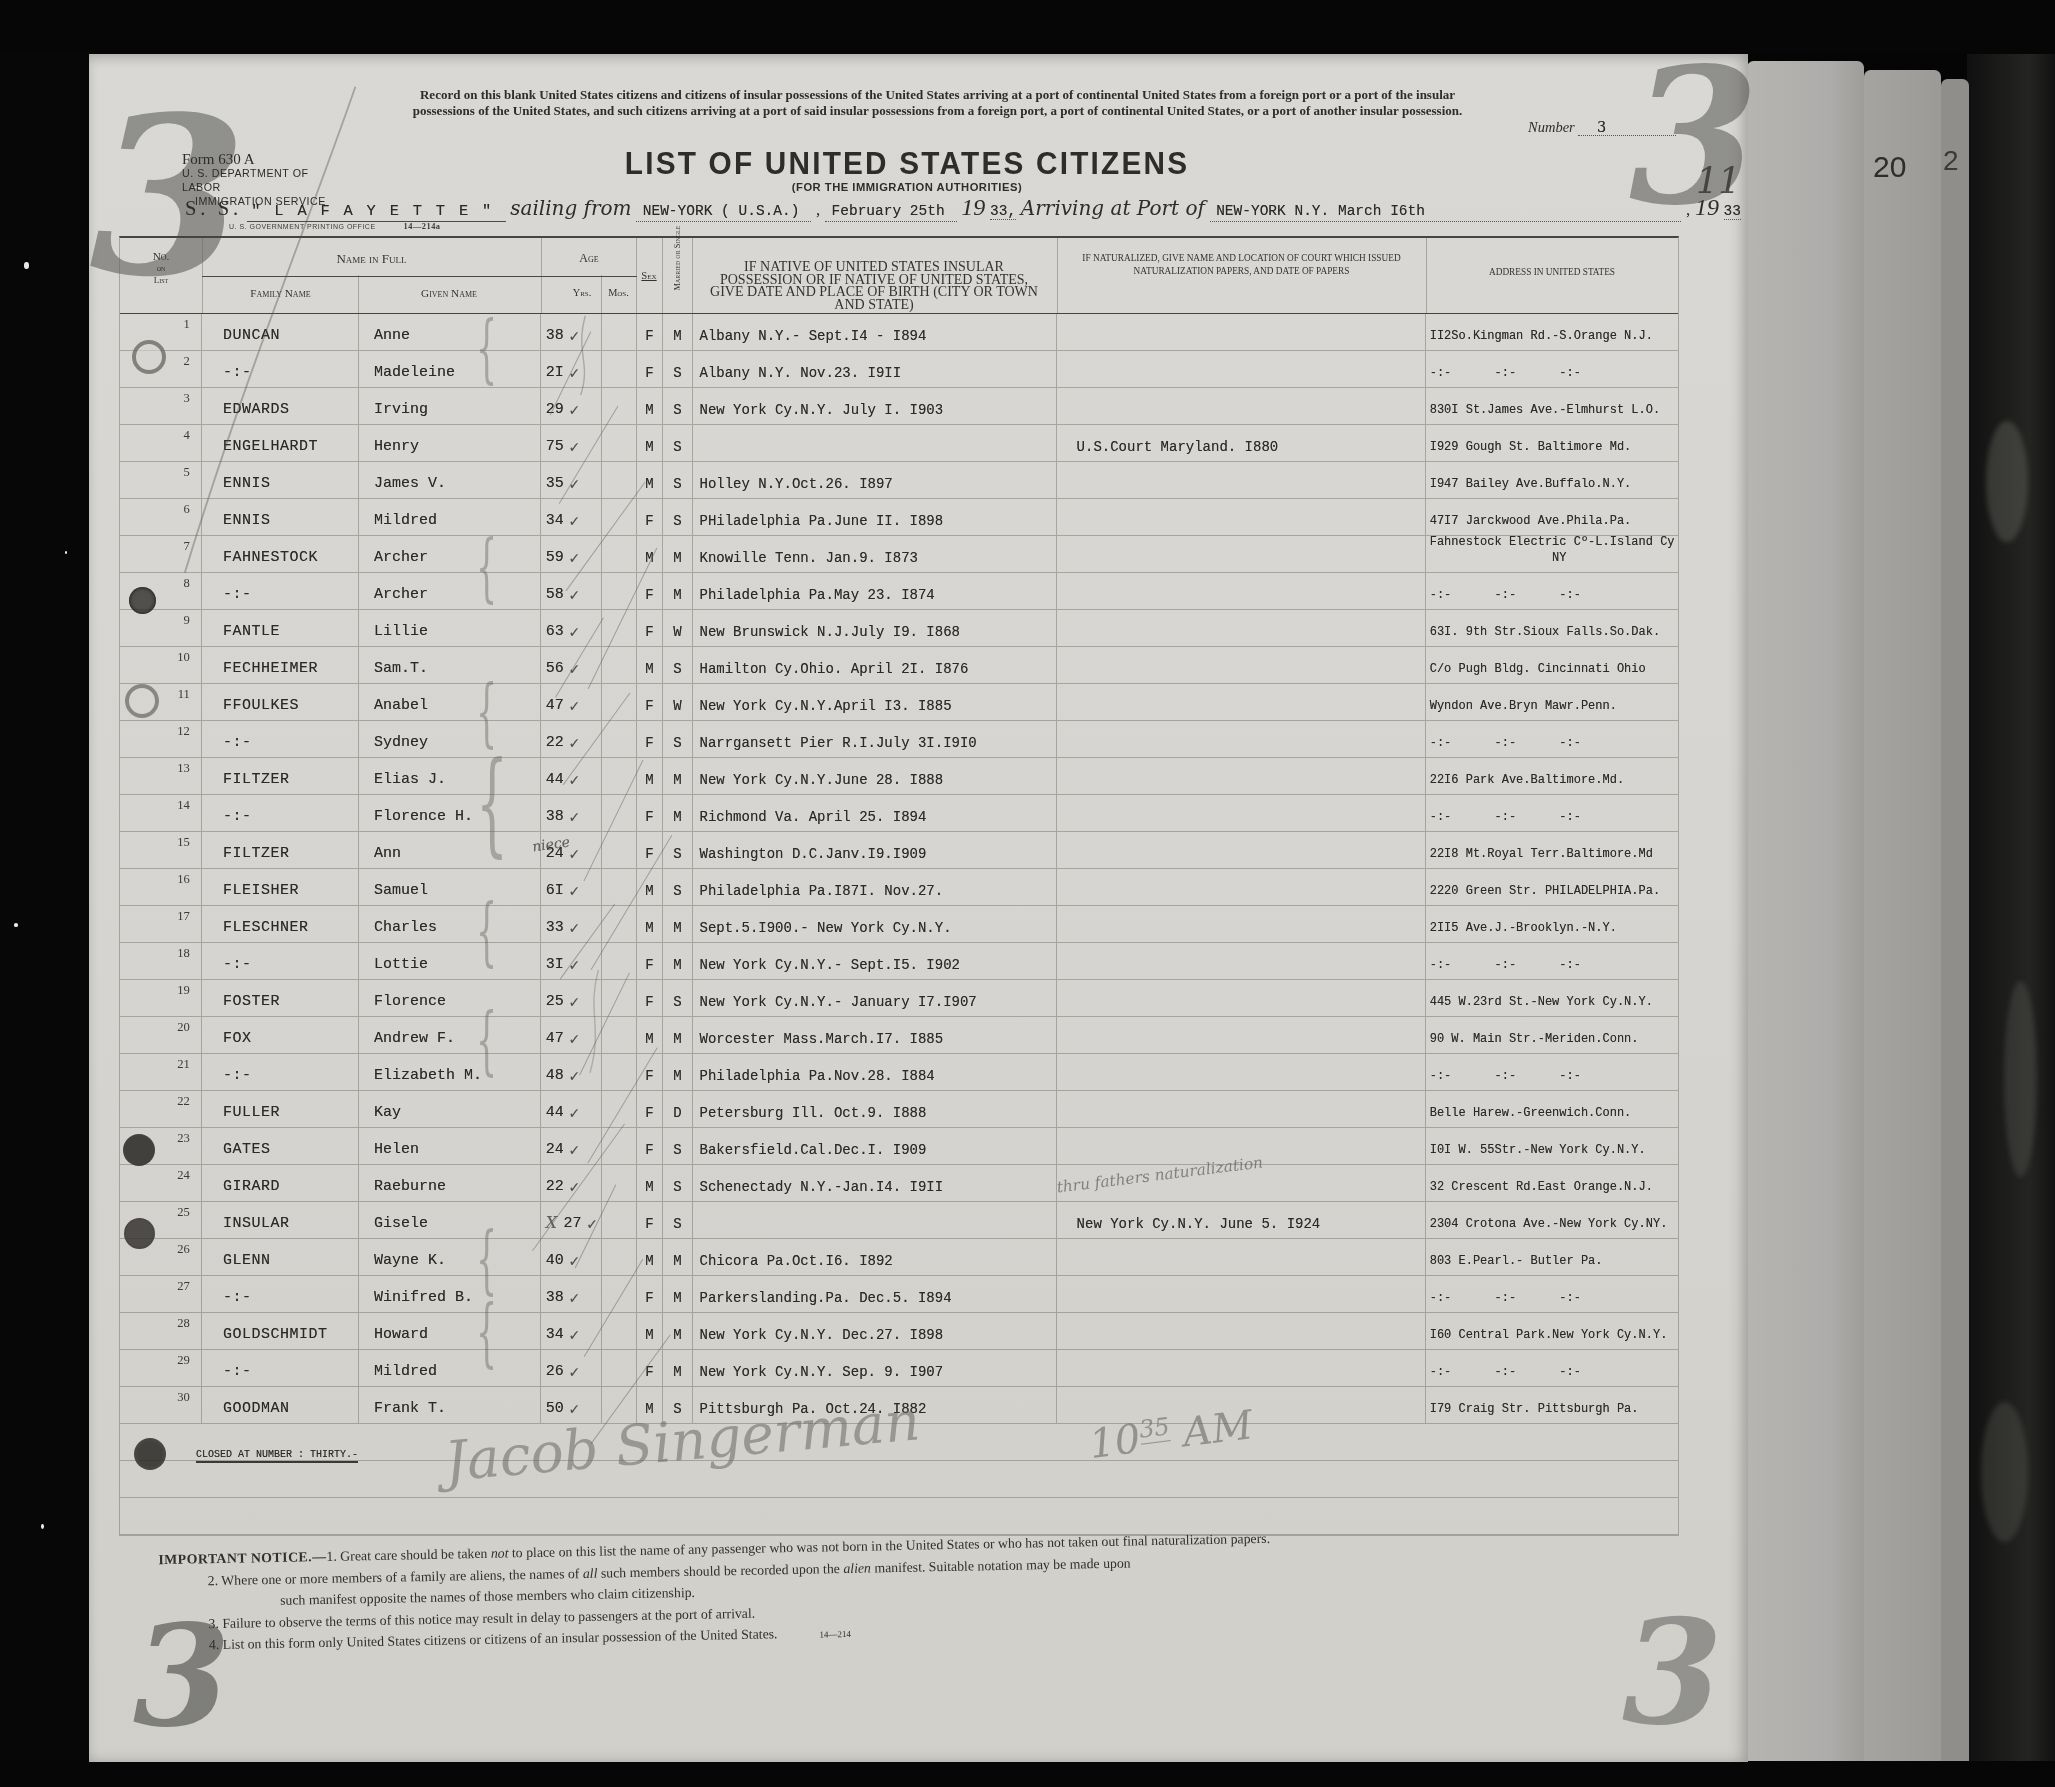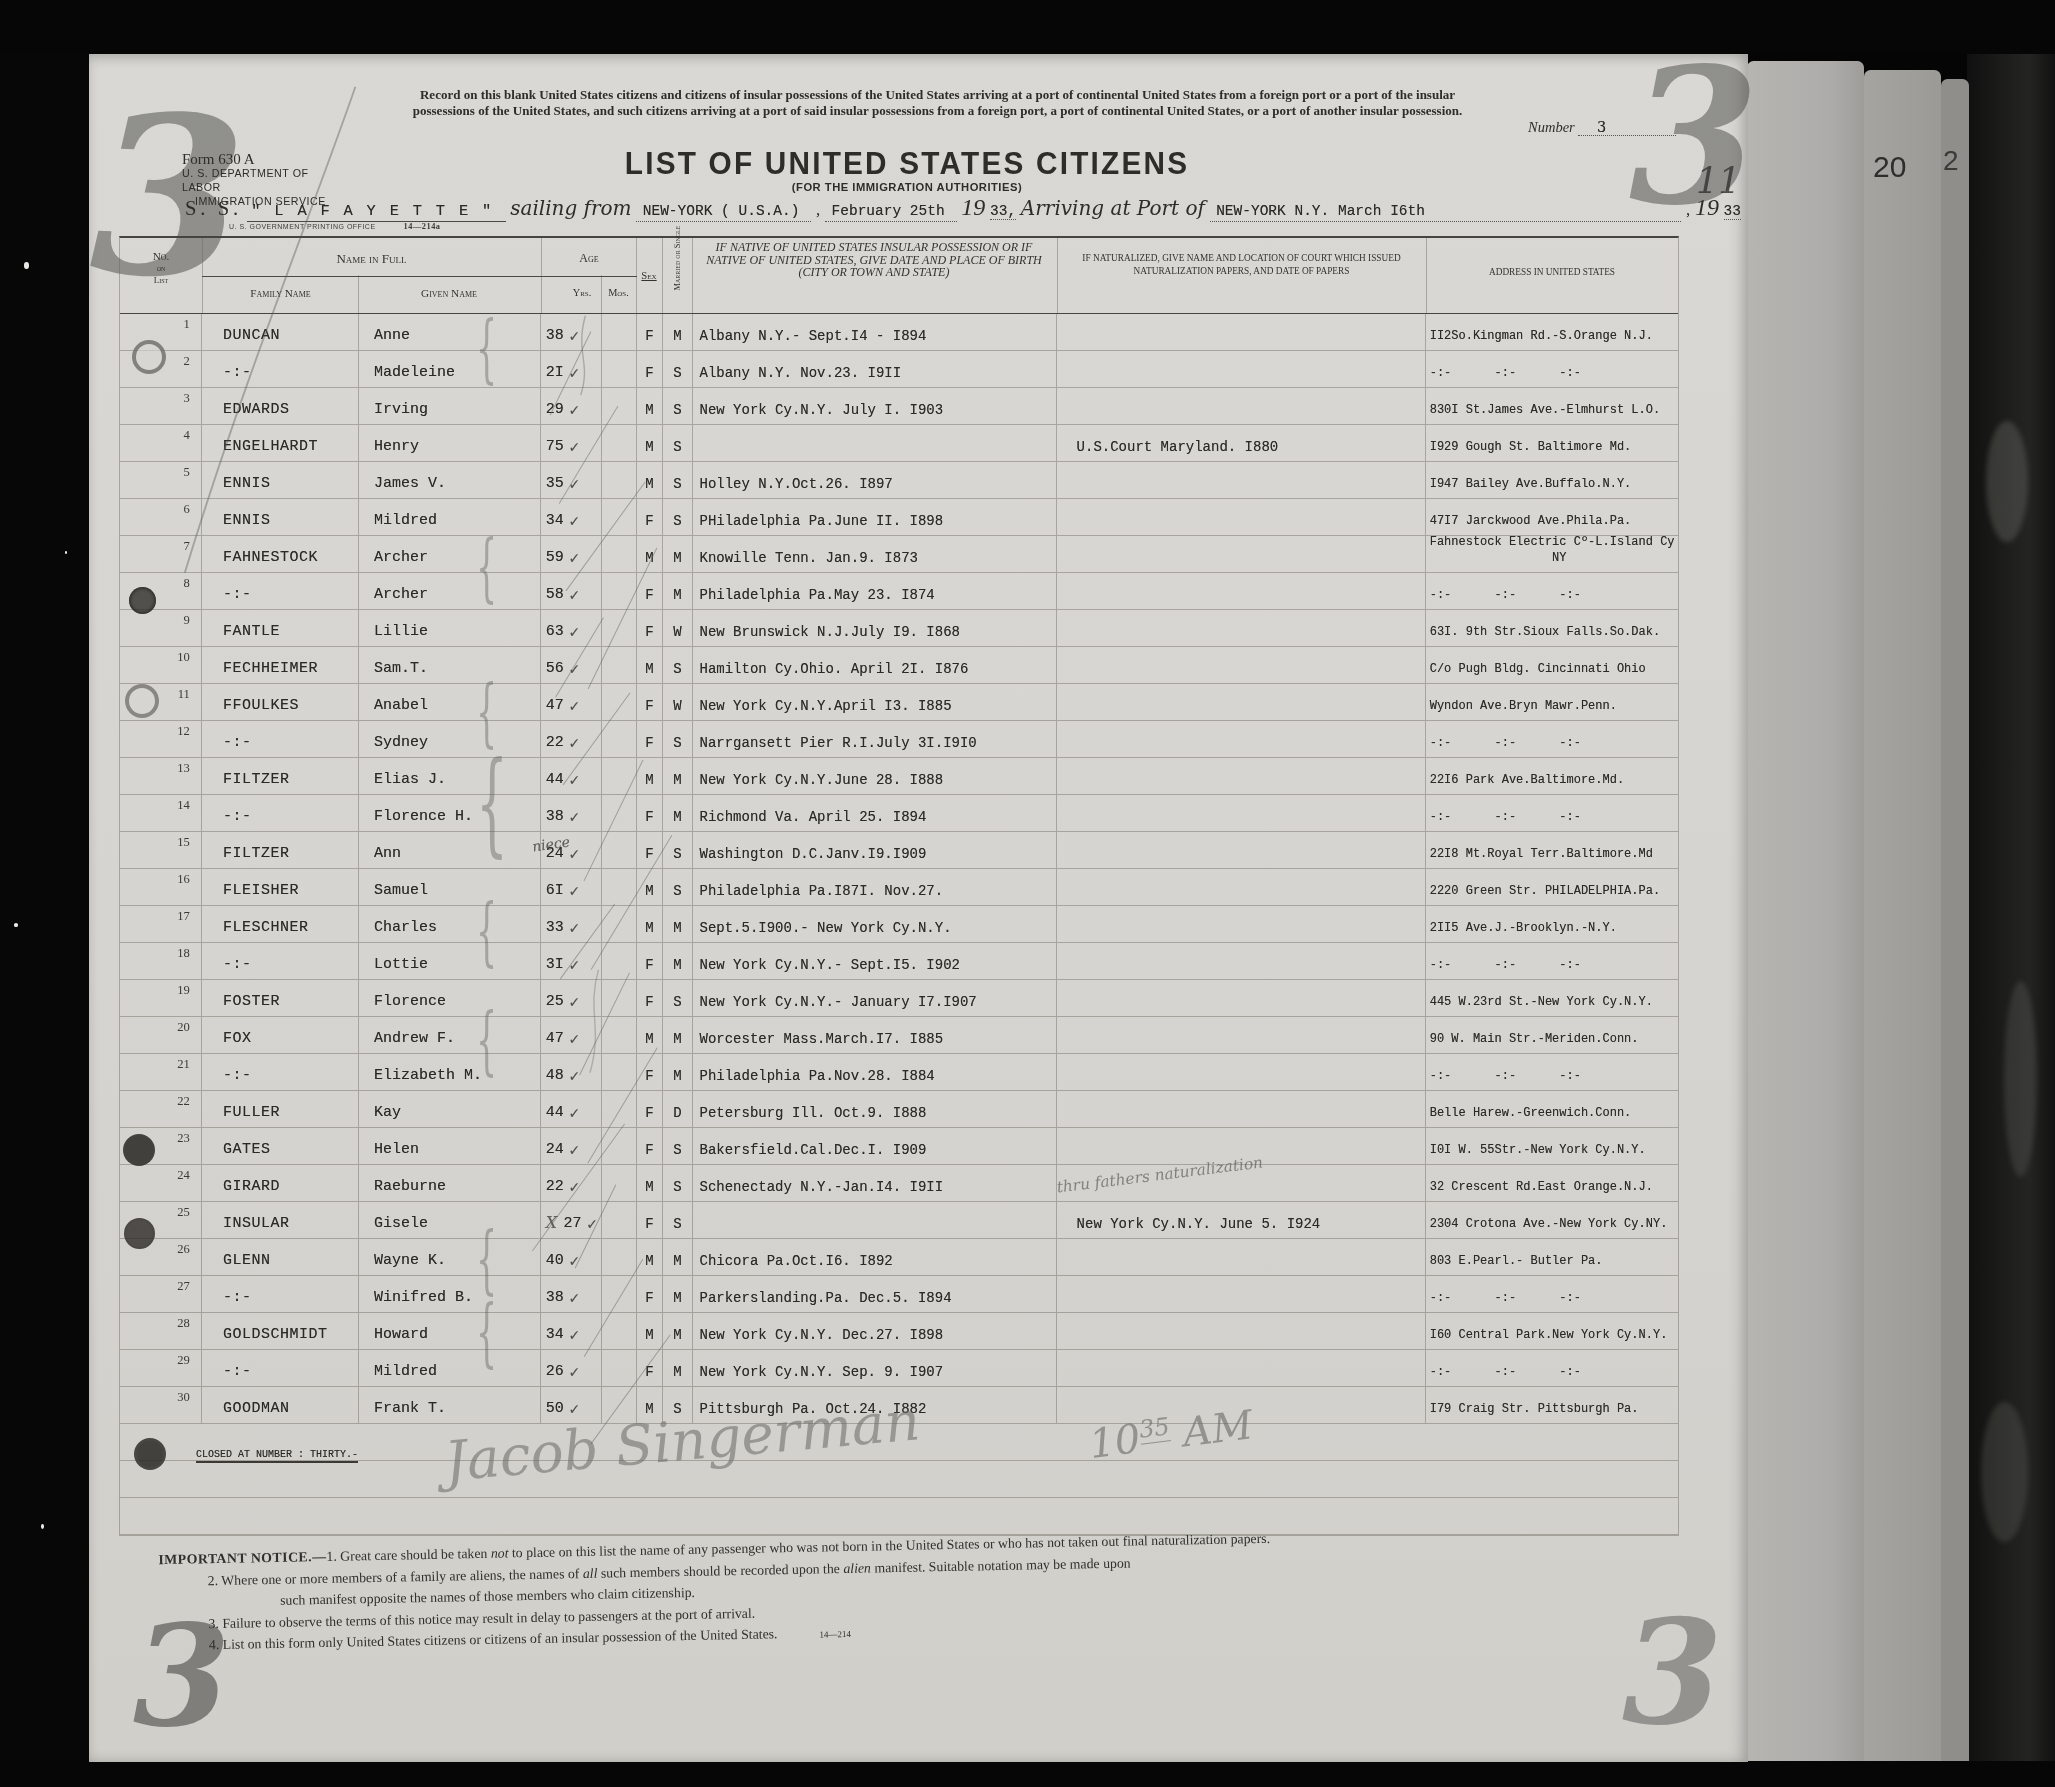--- a/index.html
+++ b/index.html
@@ -187,21 +187,21 @@
           <div style="font-size:9px;">List</div>
         </div>
         <div class="hx" style="left:82px;top:13px;width:339px;font-size:13px;">Name in Full</div>
         <div class="hx" style="left:421px;top:13px;width:96px;font-size:12px;">Age</div>
         <div class="hx" style="left:82px;top:49px;width:157px;font-size:11.2px;">Family Name</div>
         <div class="hx" style="left:238px;top:49px;width:182px;font-size:11.2px;">Given Name</div>
         <div class="hx" style="left:421px;top:49px;width:82px;font-size:10.3px;">Yrs.</div>
         <div class="hx" style="left:481px;top:49px;width:35px;font-size:10.3px;">Mos.</div>
         <div class="hx" style="left:516px;top:31px;width:26px;font-size:10.7px;text-decoration:underline;">Sex</div>
         <div class="hx" style="left:542px;top:33px;width:30px;font-size:8.4px;transform:rotate(-90deg);white-space:nowrap;">Married or Single</div>
-        <div class="hx" style="left:586px;top:3px;width:336px;font-size:12px;line-height:12.6px;font-style:italic;">IF NATIVE OF UNITED STATES INSULAR POSSESSION OR IF NATIVE OF UNITED STATES, GIVE DATE AND PLACE OF BIRTH (CITY OR TOWN AND STATE)</div>
+        <div class="hx" style="left:586px;top:23px;width:336px;font-size:14px;line-height:12.6px;">IF NATIVE OF UNITED STATES INSULAR POSSESSION OR IF NATIVE OF UNITED STATES, GIVE DATE AND PLACE OF BIRTH (CITY OR TOWN AND STATE)</div>
         <div class="hx" style="left:951px;top:14px;width:341px;font-size:9.3px;line-height:12.6px;">IF NATURALIZED, GIVE NAME AND LOCATION OF COURT WHICH ISSUED NATURALIZATION PAPERS, AND DATE OF PAPERS</div>
         <div class="hx" style="left:1306px;top:29px;width:252px;font-size:9.3px;">ADDRESS IN UNITED STATES</div>
       </div>
       <div id="manifest-rows">
           <div class="mrow">
             <div class="cell c-no">1</div>
             <div class="cell c-fam mono-c">DUNCAN</div>
             <div class="cell c-giv mono-c">Anne</div>
             <div class="cell c-yrs mono-c"><span>38</span><span class="check">✓</span></div>
             <div class="cell c-mos mono-c"></div>

